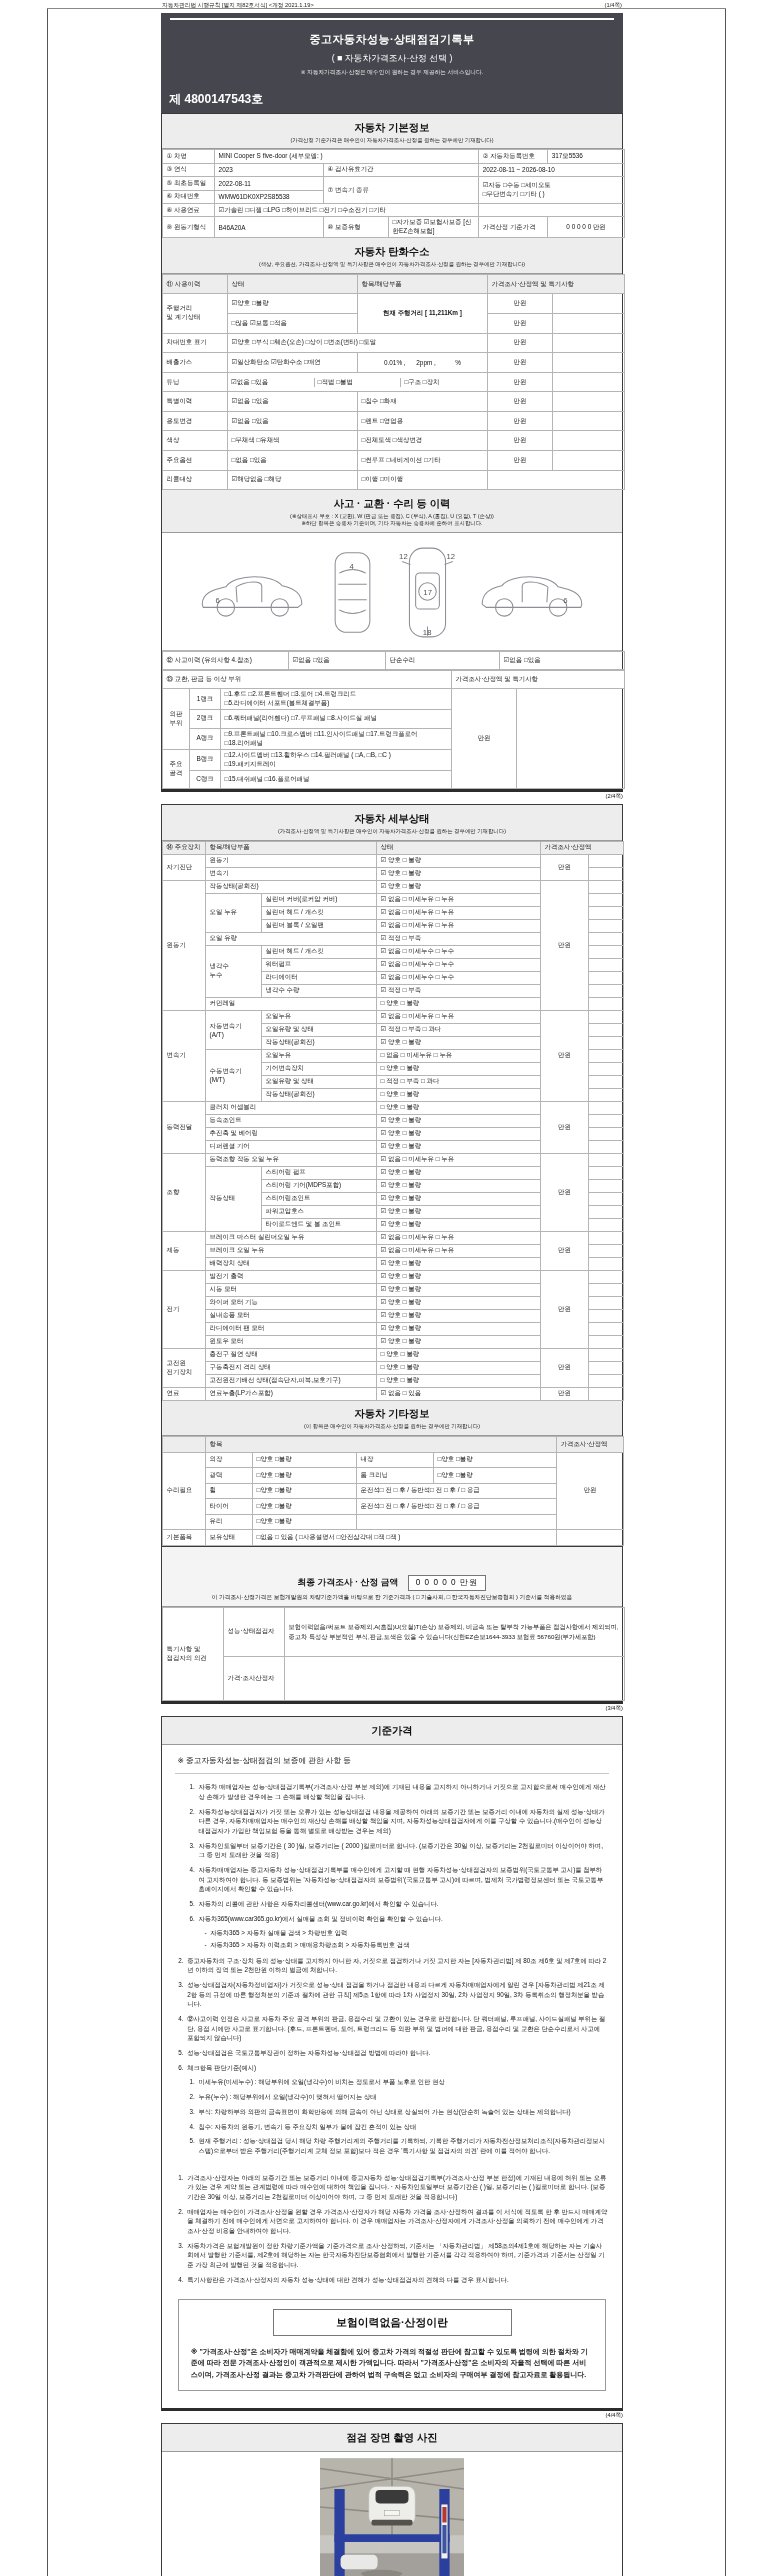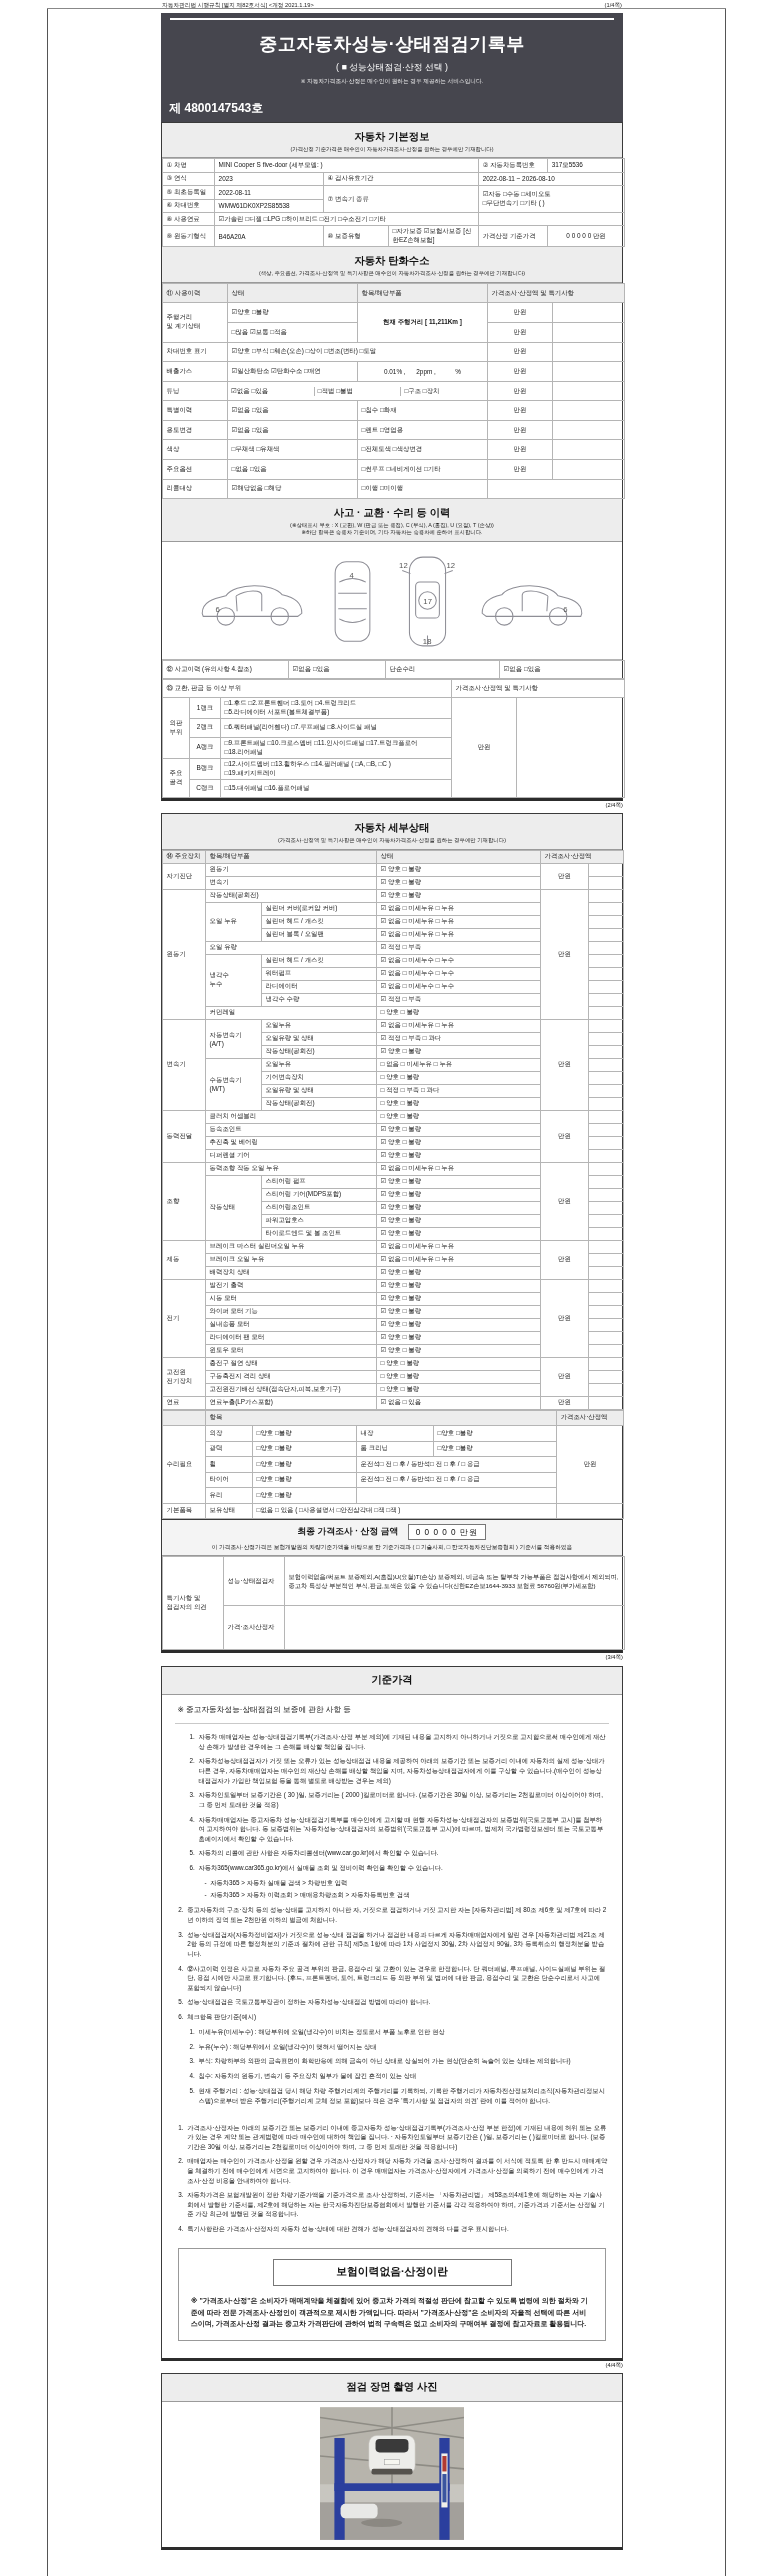--- a/index.html
+++ b/index.html
@@ -5,21 +5,21 @@
   html,body{margin:0;padding:0;}
   body{width:773px;height:2576px;background:#fff;position:relative;overflow:hidden;
        font-family:"Liberation Sans","DejaVu Sans",sans-serif;color:#121212;}
   .edge{position:absolute;top:8.2px;bottom:0;width:0.5px;background:#555;}
   .topline{position:absolute;left:47px;right:47px;top:8.2px;border-top:0.5px solid #888;}
   .content{position:absolute;left:161px;top:0;width:462px;}
   .meta{display:flex;justify-content:space-between;font-size:5.7px;padding:1.5px 1px 3.1px 1px;color:#222;}
   
   .dark{background:#46464e;color:#fff;padding:4.1px 8.2px 5.2px 8.2px;}
   .dark .stripe{height:2.1px;background:#fff;margin:1px 1px 12.4px 1px;}
-  .dark h1{font-size:18px;text-align:center;margin:3.1px 0 6.2px 0;letter-spacing:0.5px;font-weight:bold;}
+  .dark h1{font-size:11px;text-align:center;margin:3.1px 0 6.2px 0;letter-spacing:0.5px;font-weight:bold;}
   .dark .sub{text-align:center;font-size:8.8px;margin:0 0 4.1px 0;}
   .dark .note{text-align:center;font-size:5.7px;margin:0 0 13.4px 0;color:#f0f0f0;}
   .dark .docno{font-size:12px;font-weight:bold;}
   
   .box{border:1px solid #3a3a3a;border-bottom:3.1px solid #2c2c2c;background:#fff;}
   .band{background:#ededed;border-bottom:0.5px solid #9a9a9a;text-align:center;padding:5.2px 0 4.6px 0;}
   .band h2{font-size:10.3px;margin:1.5px 0 2.1px 0;font-weight:bold;}
   .band .bsub{font-size:5.4px;color:#222;margin:0;}
   .marker{text-align:right;font-size:5.7px;padding:1px 0 3.1px 0;}
   
@@ -40,21 +40,21 @@
   .split{display:flex;align-items:center;height:100%;}
   .split>span{flex:1;padding:0 3.1px;}
   .split>span+span{border-left:0.5px solid #b5b5b5;}
   
   .diagrams{display:flex;justify-content:center;align-items:center;gap:21.6px;
             padding:11.3px 0 9.3px 0;border-bottom:0.5px solid #b5b5b5;}
   .diagrams svg{stroke:#8e8e96;fill:none;stroke-width:2;}
   .diagrams text{fill:#555;font-size:15px;stroke:none;font-family:"Liberation Sans",sans-serif;}
   
   .final{border-top:1px solid #3a3a3a;border-bottom:0.5px solid #9a9a9a;background:#f4f4f4;padding:4.1px 0 3.6px 0;}
-  .finrow{display:flex;justify-content:center;align-items:center;gap:9.3px;}
+  .finrow{display:flex;justify-content:center;align-items:center;gap:9.3px;margin-top:24px;}
   .finrow .flabel{font-size:8.8px;font-weight:bold;}
   .finrow .fval{border:0.5px solid #777;background:#fff;padding:1.5px 7.2px;font-size:8.2px;letter-spacing:1px;}
   .final .fnote{text-align:center;font-size:5.7px;margin-top:3.6px;}
   
   .nwrap{padding:2.1px 13.4px 5.2px 13.4px;}
   .nsec{border-bottom:0.5px solid #c9c9c9;padding:8.2px 2.1px 7.7px 2.1px;font-size:7.7px;font-weight:normal;}
   .nitems{padding:8.2px 1px 4.1px 1px;}
   .nitem{display:flex;gap:3.6px;font-size:6.3px;line-height:1.52;margin:0 0 5.2px 0;}
   .nitem .nn{min-width:7.2px;text-align:right;}
   .nitem[data-lvl="2"]{margin-left:11.3px;}
@@ -76,21 +76,21 @@
 <div class="content">
 
   <div class="meta">
     <span>자동차관리법 시행규칙 [별지 제82호서식] &lt;개정 2021.1.19&gt;</span>
     <span>(1/4쪽)</span>
   </div>
 
   <div class="dark">
     <div class="stripe"></div>
     <h1>중고자동차성능·상태점검기록부</h1>
-    <div class="sub">( ■ 성능상태점검·산정 선택 )</div>
+    <div class="sub">( ■ 자동차가격조사·산정 선택 )</div>
     <div class="note">※ 자동차가격조사·산정은 매수인이 원하는 경우 제공하는 서비스입니다.</div>
     <div class="docno">제 4800147543호</div>
   </div>
 
   <div class="box">
 
     <div class="band">
       <h2>자동차 기본정보</h2>
       <div class="bsub">(가격산정 기준가격은 매수인이 자동차가격조사·산정을 원하는 경우에만 기재합니다)</div>
     </div>
@@ -606,20 +606,24 @@
       <tr>
         <td>연료</td>
         <td colspan="2">연료누출(LP가스포함)</td>
         <td>☑ 없음   □ 있음</td>
         <td class="c">만원</td>
         <td></td>
       </tr>
     </tbody>
       </table>
 
+    <div class="band">
+      <h2>자동차 기타정보</h2>
+      <div class="bsub">(이 항목은 매수인이 자동차가격조사·산정을 원하는 경우에만 기재합니다)</div>
+    </div>
 
     <table class="etc">
       <colgroup>
           <col style="width:43px">
           <col style="width:47px">
           <col style="width:104px">
           <col style="width:77px">
           <col style="width:123px">
           <col style="width:67px">
         </colgroup>

